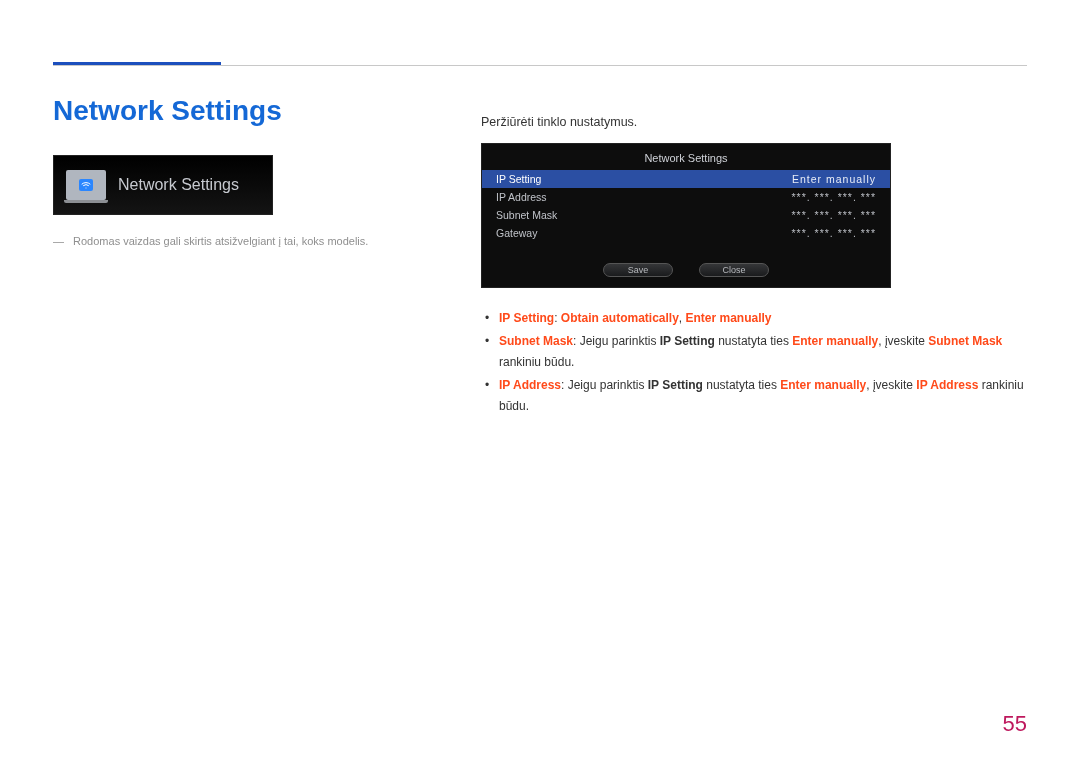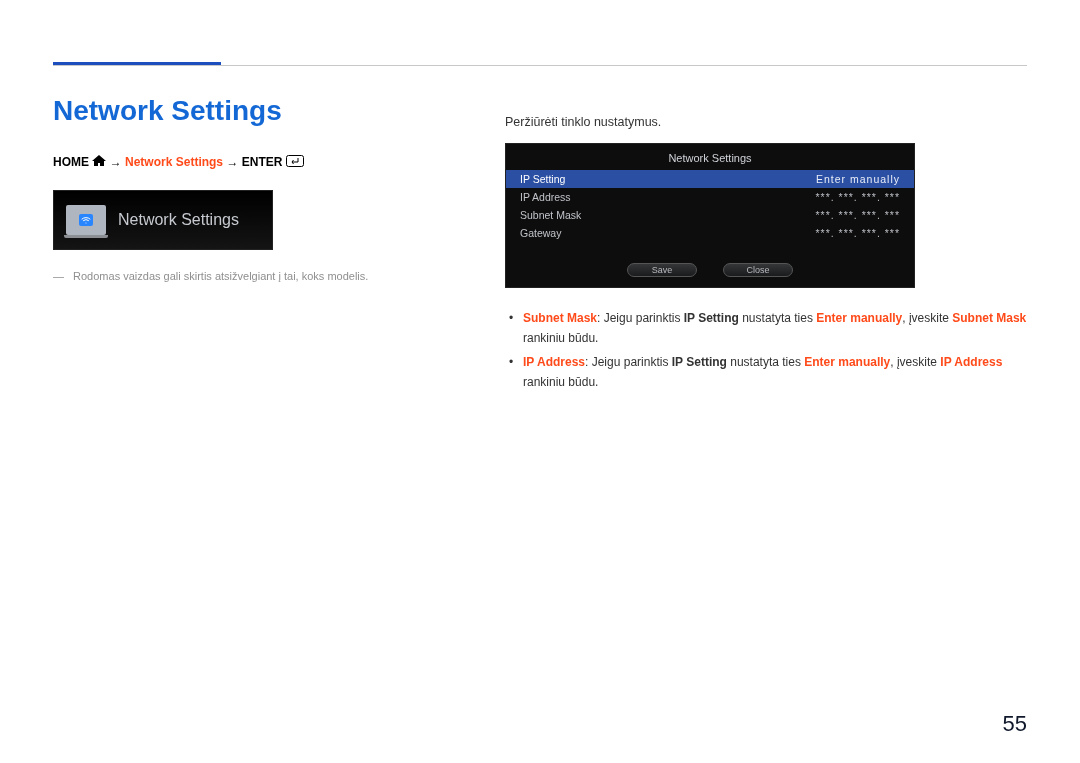--- a/index.html
+++ b/index.html
@@ -26,21 +26,21 @@
     right: 53px;
     height: 1px;
     background: #c8c8c8;
   }
   .content {
     position: absolute;
     top: 95px;
     left: 53px;
     right: 53px;
     display: flex;
-    gap: 72px;
+    gap: 48px;
     justify-content: space-between;
   }
   .left-col { width: 380px; flex: 0 0 380px; }
   h1 {
     font-size: 28px;
     font-weight: 700;
     color: #1468d6;
     margin-bottom: 28px;
   }
   .breadcrumb {
@@ -170,52 +170,33 @@
     top: 0;
     color: #333;
   }
   .emph { color: #ff4a1a; font-weight: 700; }
   .bold { font-weight: 700; }
   .page-number {
     position: absolute;
     bottom: 26px;
     right: 53px;
     font-size: 22px;
-    color: #0f172a;
+    color: #be185d;
   }
 </style>
 </head>
 <body>
 
 <div class="top-accent"></div>
 <div class="top-divider"></div>
 
 <div class="content">
   <div class="left-col">
     <h1>Network Settings</h1>
 
-    <div class="breadcrumb">
-      <span class="bold">HOME</span>
-      <span class="icon">
-        <svg width="14" height="12" viewBox="0 0 14 12">
-            <path d="M2 11V6H0L7 0l7 6h-2v5H8V8H6v3H2z" fill="#000"></path>
-          </svg>
-      </span>
-      <span>→</span>
-      <span class="emph">Network Settings</span>
-      <span>→</span>
-      <span class="bold">ENTER</span>
-      <span class="icon">
-        <svg width="18" height="12" viewBox="0 0 18 12">
-            <rect x="0.5" y="0.5" width="17" height="11" rx="2" fill="none" stroke="#000"></rect>
-            <path d="M11 3v3H6l1.5-1.5L6 6l1.5 1.5L6 6H11V3" fill="none"></path>
-            <path d="M12 3v4H6M7.5 5 6 7l1.5 2" fill="none" stroke="#000" stroke-width="1"></path>
-          </svg>
-      </span>
-    </div>
 
     <div class="screenshot-small">
       <div class="device-icon">
         <div class="wifi-badge">
           <svg width="10" height="8" viewBox="0 0 10 8">
               <path d="M1 3a6 6 0 0 1 8 0M2.5 4.5a4 4 0 0 1 5 0M5 7l.01 0" stroke="#fff" stroke-width="1" fill="none" stroke-linecap="round"></path>
             </svg>
         </div>
       </div>
       <div class="ss-title">Network Settings</div>
@@ -248,20 +229,23 @@
         <div class="label">Gateway</div>
         <div class="value">***. ***. ***. ***</div>
       </div>
       <div class="osd-buttons">
         <div class="osd-btn">Save</div>
         <div class="osd-btn">Close</div>
       </div>
     </div>
 
     <ul class="bullets">
+      <li>
+        <span class="emph">IP Setting</span><span>: </span><span class="emph">Obtain automatically</span><span>, </span><span class="emph">Enter manually</span>
+      </li>
       <li>
         <span class="emph">Subnet Mask</span><span>: Jeigu parinktis </span><span class="bold">IP Setting</span><span> nustatyta ties </span><span class="emph">Enter manually</span><span>, įveskite </span><span class="emph">Subnet Mask</span><span> rankiniu būdu.</span>
       </li>
       <li>
         <span class="emph">IP Address</span><span>: Jeigu parinktis </span><span class="bold">IP Setting</span><span> nustatyta ties </span><span class="emph">Enter manually</span><span>, įveskite </span><span class="emph">IP Address</span><span> rankiniu būdu.</span>
       </li>
     </ul>
   </div>
 </div>
 

